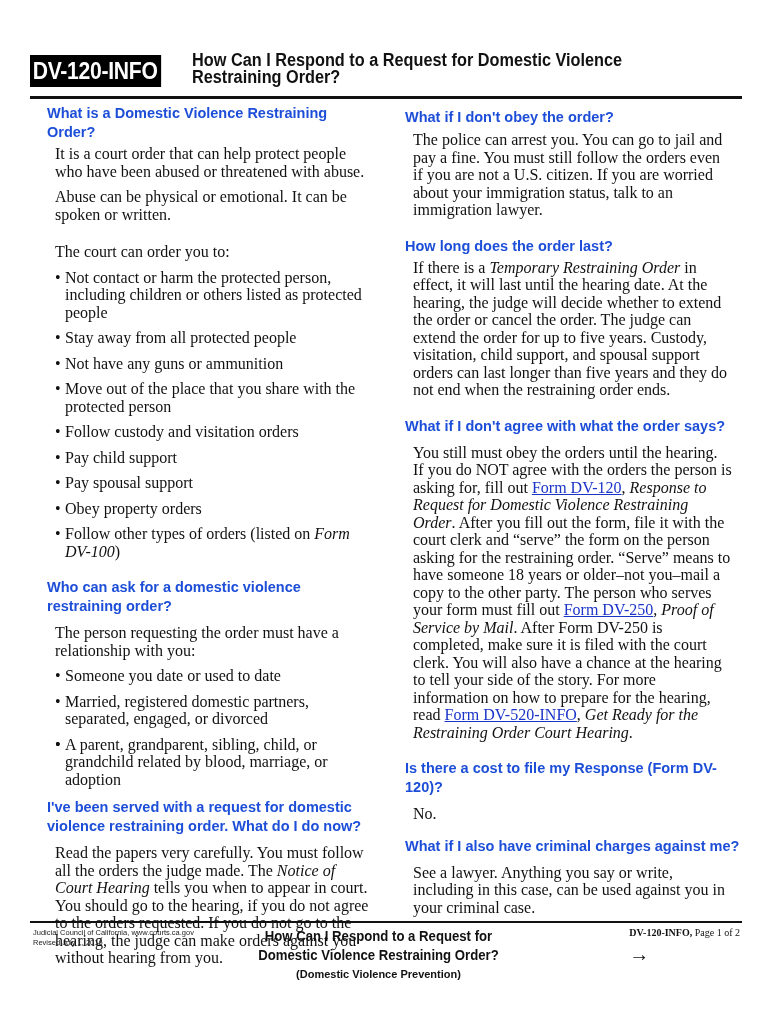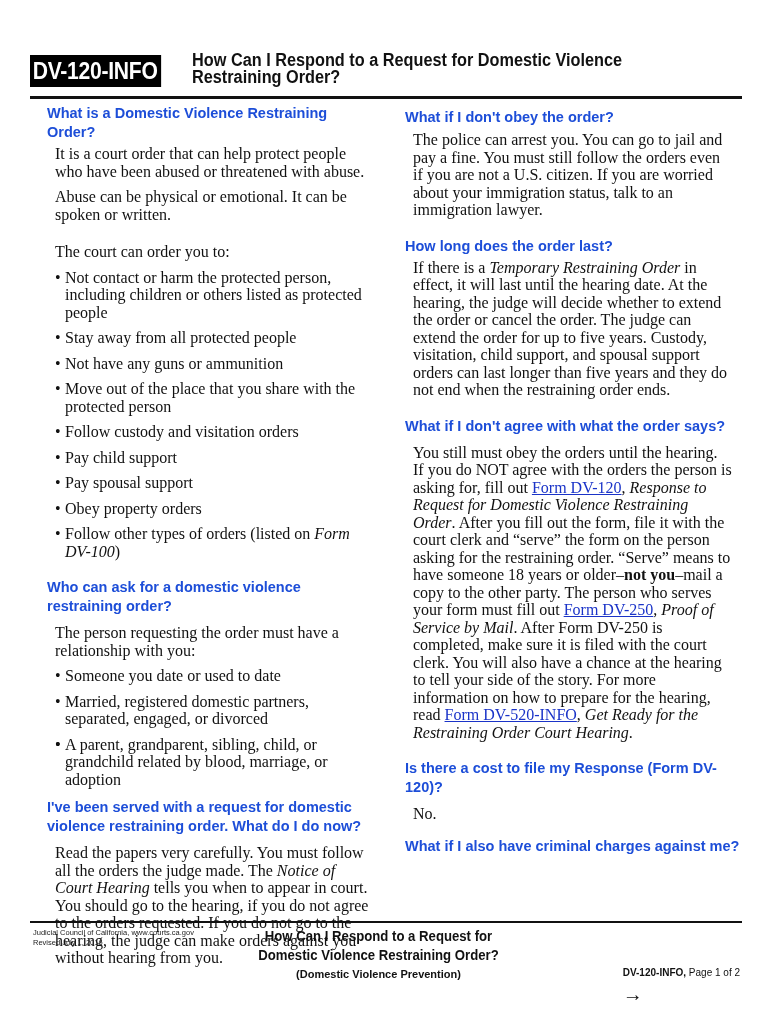--- a/index.html
+++ b/index.html
@@ -19,28 +19,28 @@
   .col-right { left: 405px; width: 335px; }
 
   h2 { font-family: "Liberation Sans", sans-serif; font-weight: bold; font-size: 14.5px; line-height: 19px;
     margin: 0; color: #1d4ed8; }
   p, li { font-family: "Liberation Serif", serif; font-size: 16px; line-height: 17.5px; margin: 8px; color: #111; }
   ul { list-style: none; margin: 0; padding: 0; }
   li { position: relative; padding-left: 10px; margin-bottom: 3px; }
   li .bullet { position: absolute; left: 0; top: 0; }
   .link { color: #1a33c8; text-decoration: underline; }
   em { font-style: italic; }
-  b { font-weight: bold; }
+  b { font-weight: normal; }
 
   .footer-rule { position: absolute; left: 30px; top: 921px; width: 712px; height: 2px; background: #111; }
   .footer-left { position: absolute; left: 33px; top: 928px; font-family: "Liberation Sans", sans-serif; font-size: 7.5px; line-height: 9.5px; color: #222; }
   .footer-center { position: absolute; left: 206px; top: 927px; width: 345px; text-align: center; font-family: "Liberation Sans", sans-serif; }
   .footer-title { font-weight: bold; font-size: 14px; line-height: 19px; transform: scaleX(0.94); }
   .footer-sub { font-weight: bold; font-size: 11px; line-height: 14px; margin-top: 2px; }
-  .footer-right { position: absolute; right: 30px; top: 967px; text-align: left; font-family: Liberation Sans, sans-serif; font-size: 10px; }
+  .footer-right { position: absolute; right: 30px; top: 927px; text-align: left; font-family: Liberation Serif, serif; font-size: 10px; }
   .footer-right .fid { font-weight: bold; }
   .next-arrow { display: block; font-size: 20px; line-height: 20px; margin-top: 6px; }
 </style>
 </head>
 <body>
 
 <div class="page">
 
   <div class="header">
     <div class="form-id-box">DV-120-INFO</div>
@@ -106,20 +106,21 @@
       <p><span>You still must obey the orders until the hearing. If you do NOT agree with the orders the person is asking for, fill out </span><a class="link">Form DV-120</a><span>, </span><em>Response to Request for Domestic Violence Restraining Order</em><span>. After you fill out the form, file it with the court clerk and “serve” the form on the person asking for the restraining order. “Serve” means to have someone 18 years or older–</span><b>not you</b><span>–mail a copy to the other party. The person who serves your form must fill out </span><a class="link">Form DV-250</a><span>, </span><em>Proof of Service by Mail</em><span>. After Form DV-250 is completed, make sure it is filed with the court clerk. You will also have a chance at the hearing to tell your side of the story. For more information on how to prepare for the hearing, read </span><a class="link">Form DV-520-INFO</a><span>, </span><em>Get Ready for the Restraining Order Court Hearing</em><span>.</span></p>
     </section>
 
     <section style="margin-top:18px">
       <h2>Is there a cost to file my Response (Form DV-120)?</h2>
       <p>No.</p>
     </section>
 
     <section style="margin-top:14px">
       <h2>What if I also have criminal charges against me?</h2>
+      <p>See a lawyer. Anything you say or write, including in this case, can be used against you in your criminal case.</p>
     </section>
   </div>
 
   <div class="footer-rule"></div>
   <div class="footer-left">
     <div>Judicial Council of California, www.courts.ca.gov</div>
     <div>Revised July 1, 2016</div>
   </div>
   <div class="footer-center">
     <div class="footer-title">How Can I Respond to a Request for</div>

